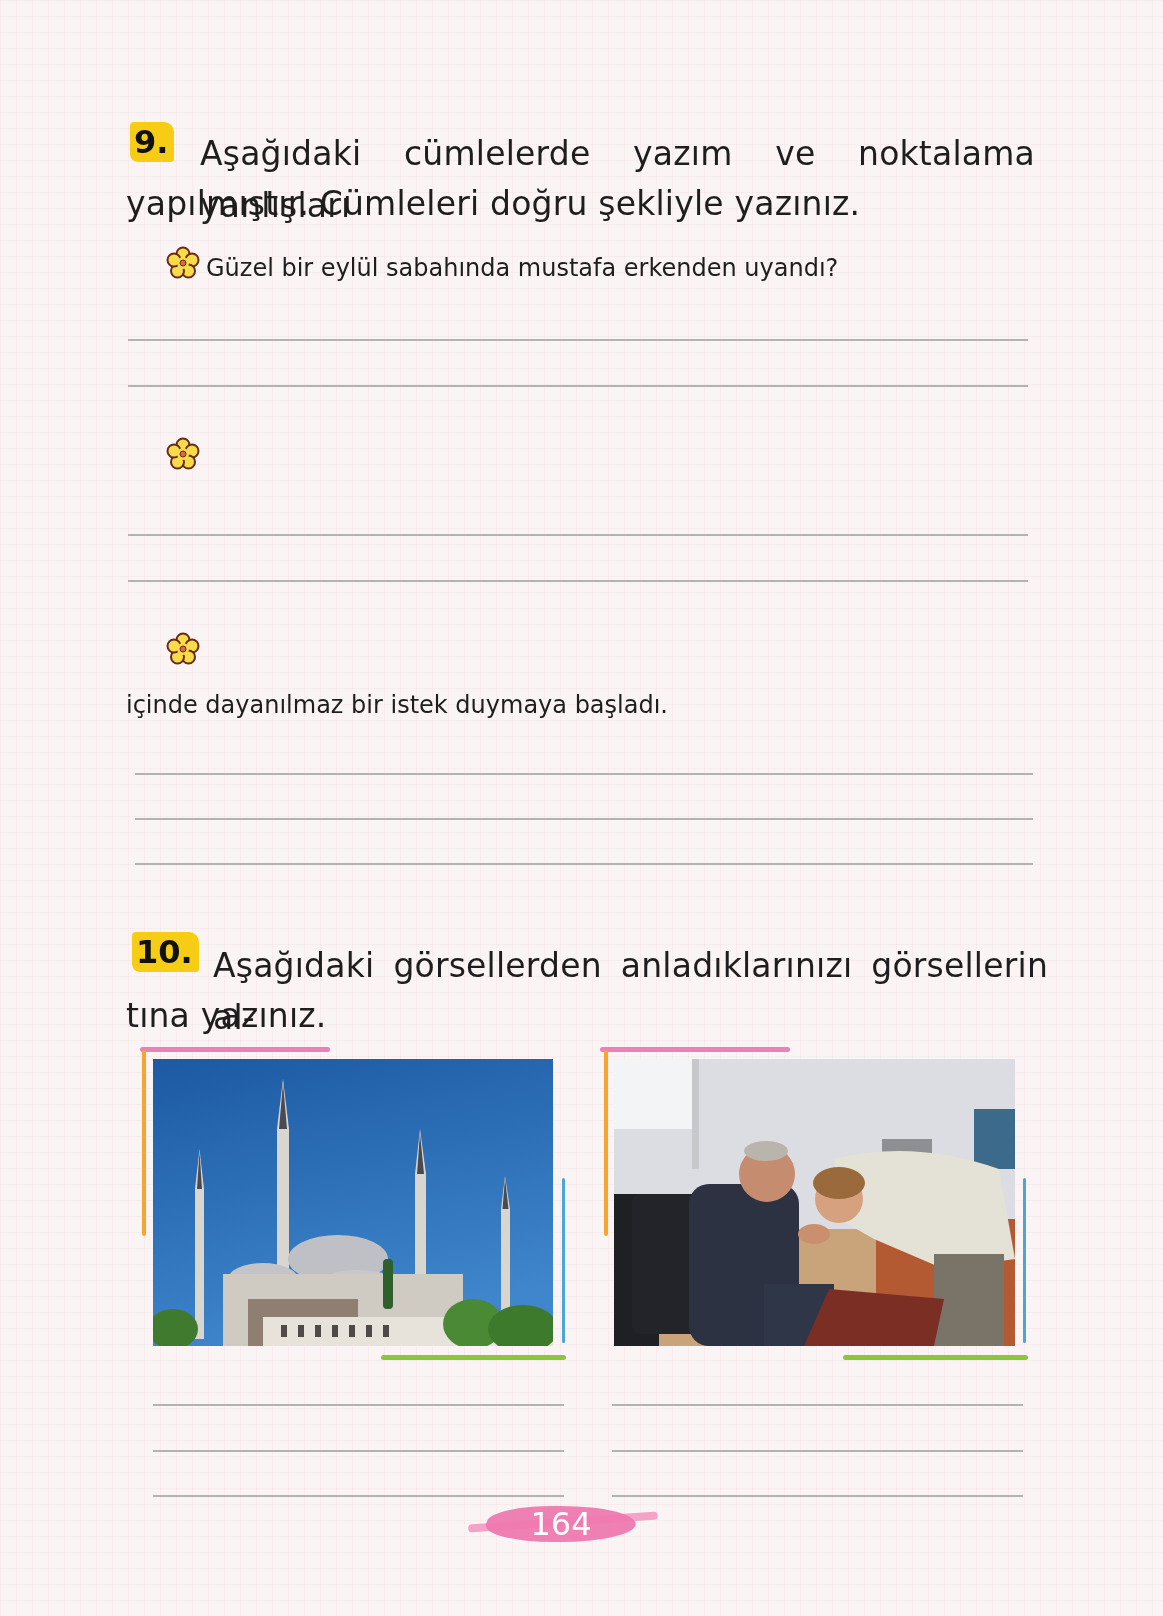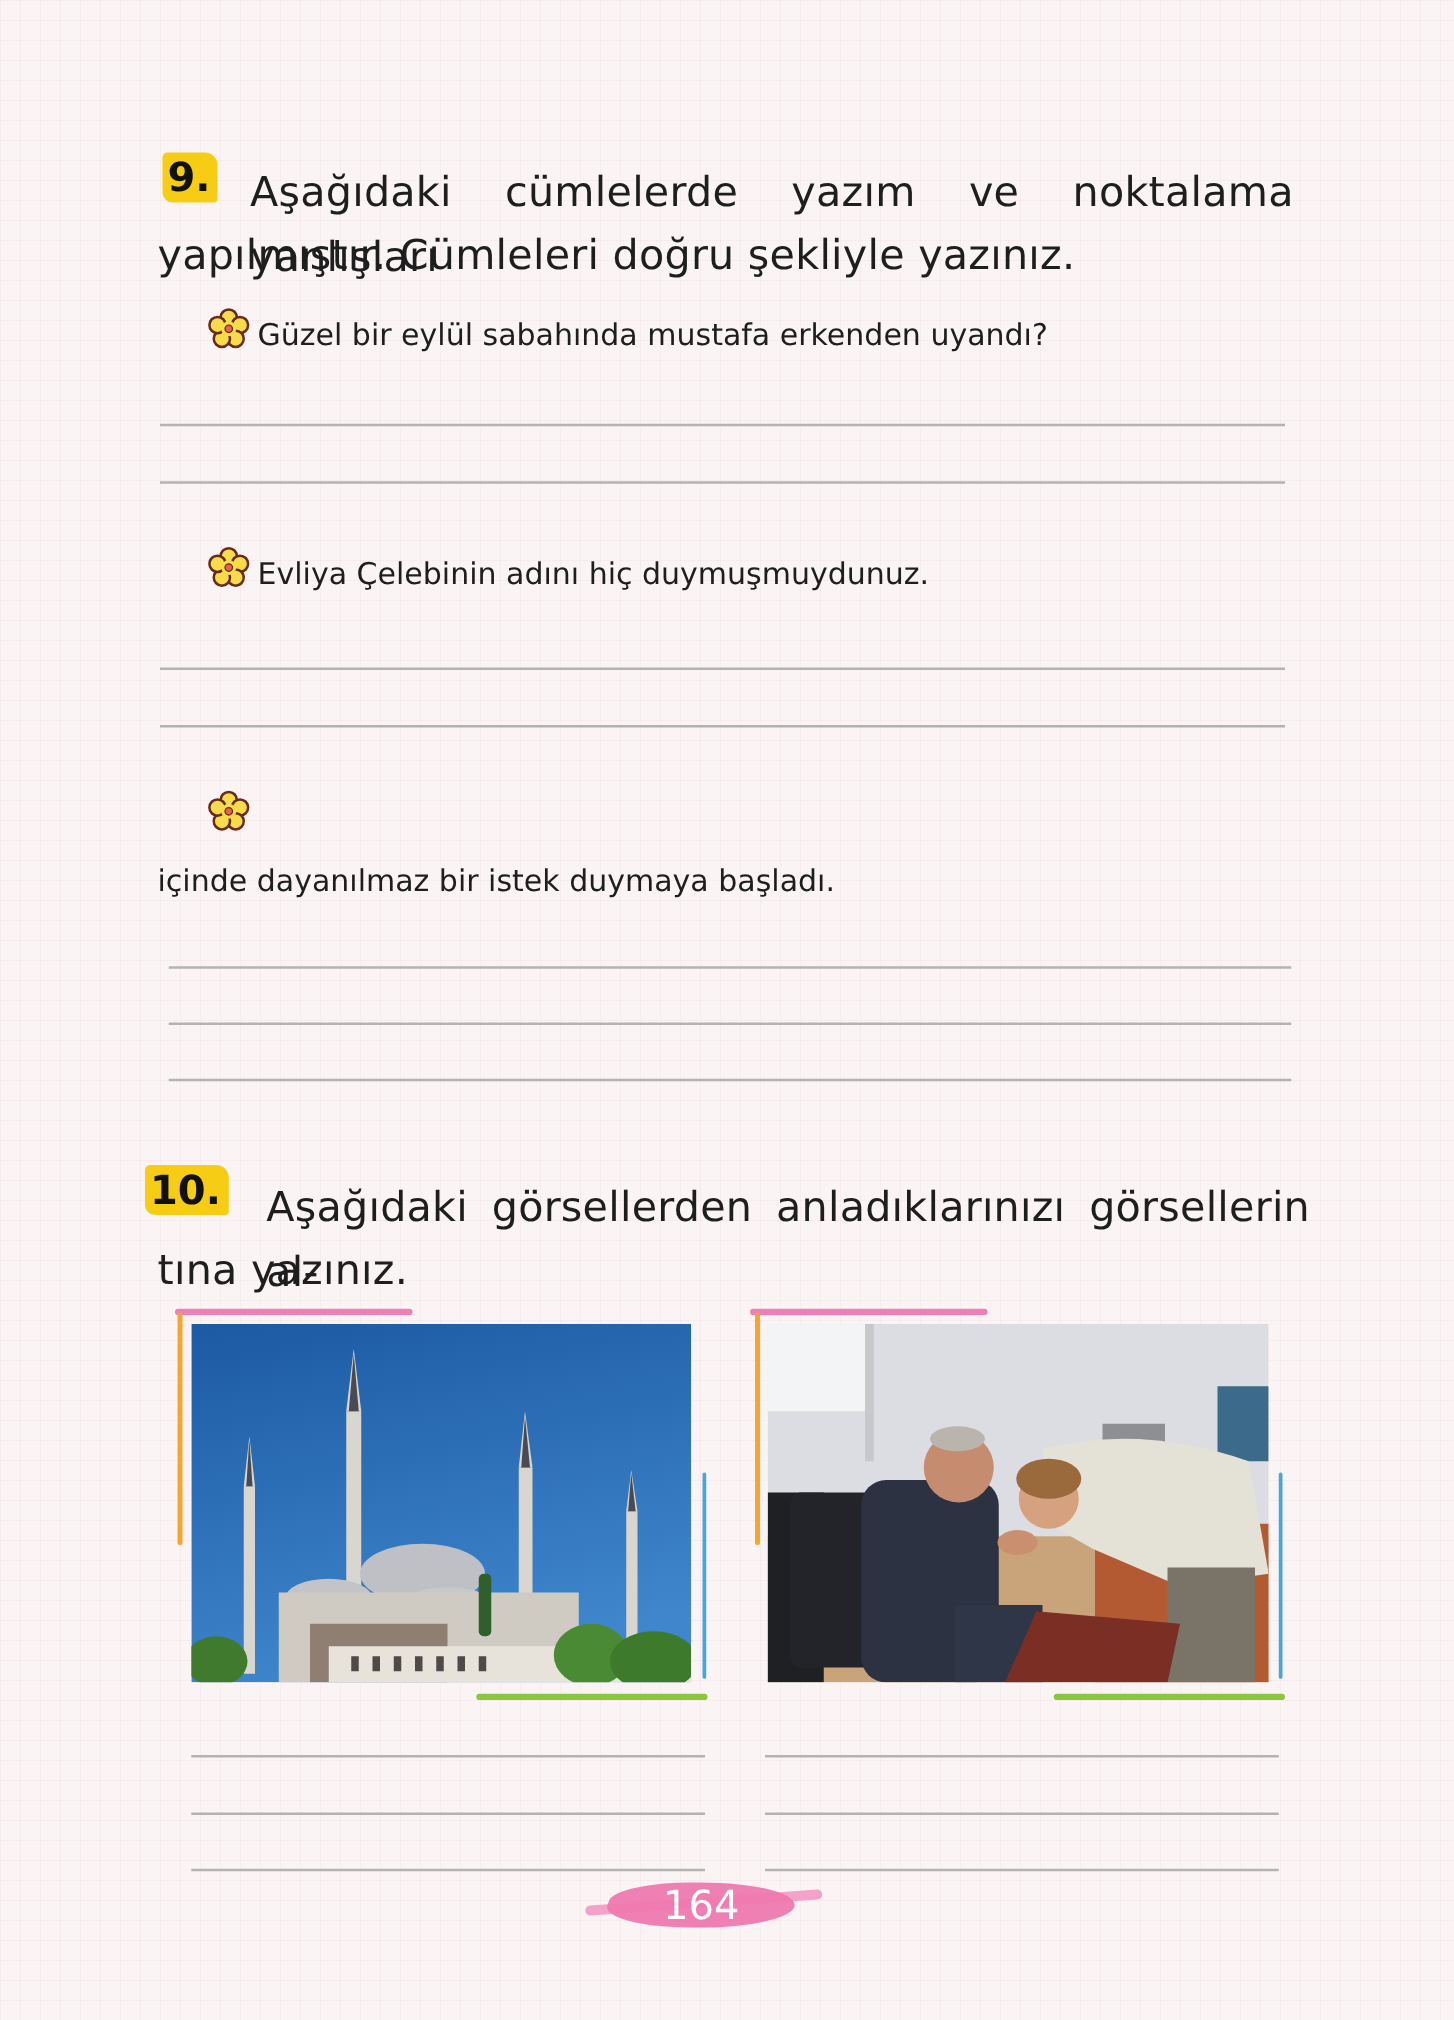--- a/index.html
+++ b/index.html
@@ -56,21 +56,21 @@
         <g stroke="#6a2a1a" stroke-width="2" fill="#f7dc4a">
           <circle cx="17" cy="8" r="6.5"></circle>
           <circle cx="26" cy="14" r="6.5"></circle>
           <circle cx="22.5" cy="25" r="6.5"></circle>
           <circle cx="11.5" cy="25" r="6.5"></circle>
           <circle cx="8" cy="14" r="6.5"></circle>
         </g>
         <circle cx="17" cy="17" r="6" fill="#f7dc4a"></circle>
         <circle cx="17" cy="17" r="3" fill="#e2614f" stroke="#6a2a1a" stroke-width="1"></circle>
       </svg>
-  </span><span>Evliya Çelebinin adını hiç duymuşmuydunuz.</span>
+  </span>
 </div>
 <div class="wline" style="left:128px;top:534px;width:900px;"></div>
 <div class="wline" style="left:128px;top:580px;width:900px;"></div>
 
 <div class="abs sent" style="left:166px;top:630px;width:870px;text-align:justify;text-align-last:justify;">
   <span class="flower">
     <svg viewBox="0 0 34 34" width="34" height="34">
         <g stroke="#6a2a1a" stroke-width="2" fill="#f7dc4a">
           <circle cx="17" cy="8" r="6.5"></circle>
           <circle cx="26" cy="14" r="6.5"></circle>
@@ -81,21 +81,21 @@
         <circle cx="17" cy="17" r="6" fill="#f7dc4a"></circle>
         <circle cx="17" cy="17" r="3" fill="#e2614f" stroke="#6a2a1a" stroke-width="1"></circle>
       </svg>
   </span>
 </div>
 <div class="abs sent" style="left:126px;top:681px;width:900px;">içinde dayanılmaz bir istek duymaya başladı.</div>
 <div class="wline" style="left:135px;top:773px;width:898px;"></div>
 <div class="wline" style="left:135px;top:818px;width:898px;"></div>
 <div class="wline" style="left:135px;top:863px;width:898px;"></div>
 
-<div class="qnum" style="left:116px;top:932px;">10.</div>
+<div class="qnum" style="left:132px;top:932px;">10.</div>
 <div class="abs qtext" style="left:213px;top:940px;width:835px;text-align-last:justify;">Aşağıdaki görsellerden anladıklarınızı görsellerin al-</div>
 <div class="abs qtext" style="left:126px;top:990px;width:900px;">tına yazınız.</div>
 
 <div class="bar" style="left:140px;top:1047px;width:190px;height:5px;background:#ee7fb7;"></div>
 <div class="bar" style="left:142px;top:1050px;width:4px;height:186px;background:#f6a630;"></div>
 <div class="bar" style="left:562px;top:1178px;width:3px;height:165px;background:#4aa6d9;"></div>
 <div class="bar" style="left:381px;top:1355px;width:185px;height:5px;background:#8cc63f;"></div>
 <div class="photo" style="left:153px;top:1059px;width:400px;height:287px;">
   <svg width="400" height="287" viewBox="0 0 400 287">
     <defs>

